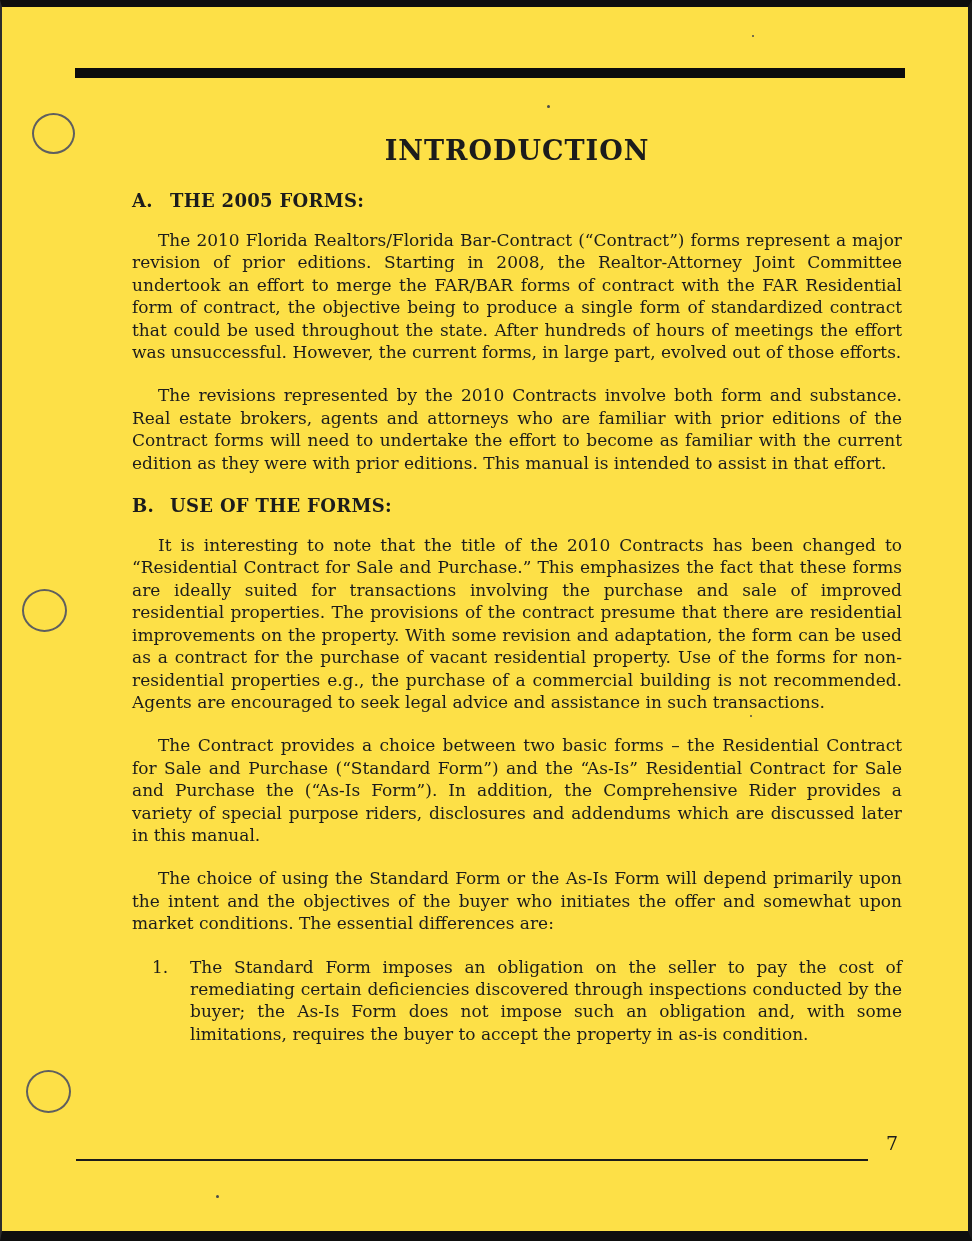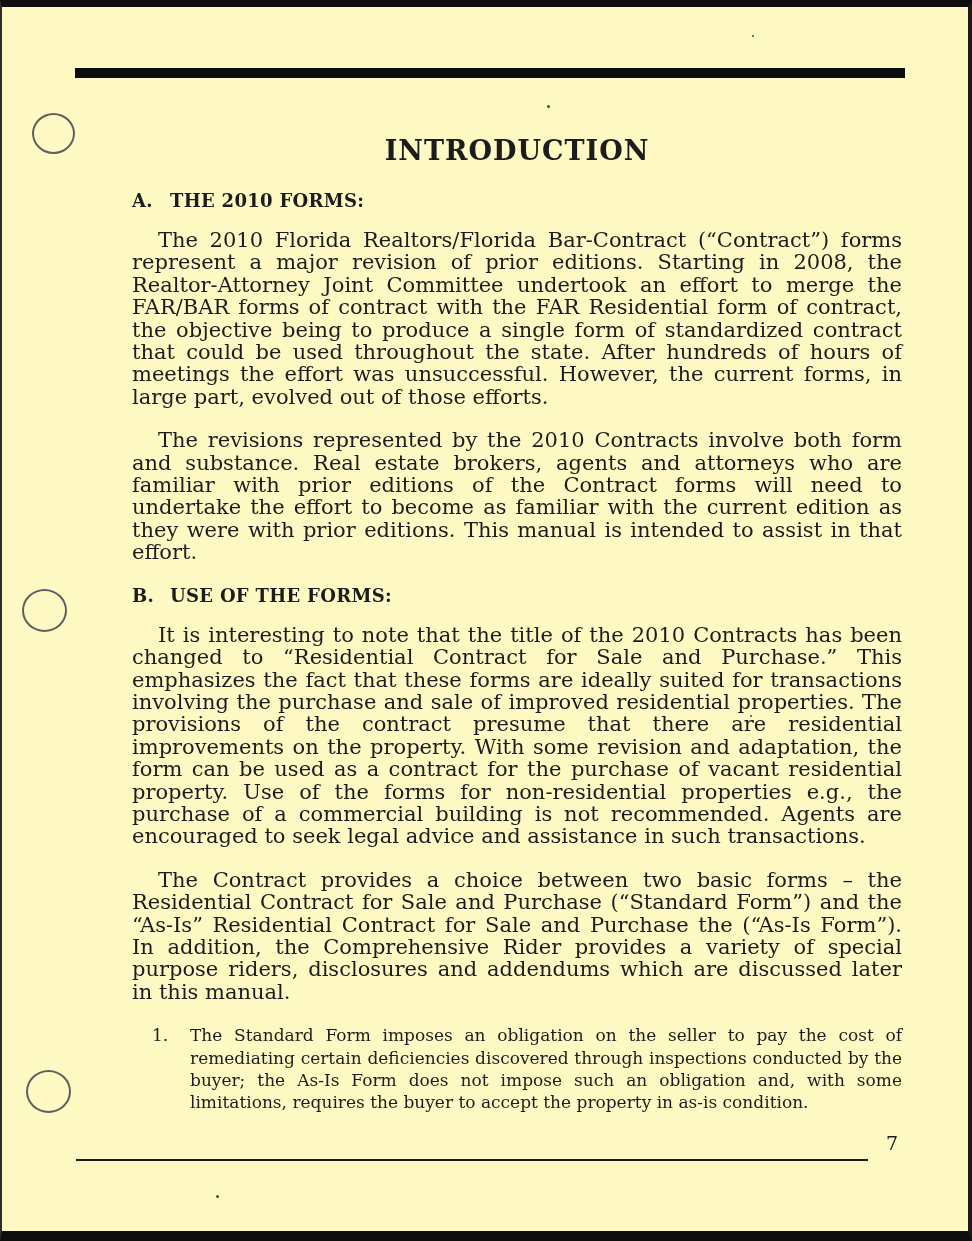--- a/index.html
+++ b/index.html
@@ -2,21 +2,21 @@
 <html><head>
 <meta charset="utf-8">
 <style>
   * { margin: 0; padding: 0; box-sizing: border-box; }
   html, body { background: #e8e8e4; }
   .scan {
     position: relative;
     width: 972px;
     height: 1241px;
     margin: 0 auto;
-    background: #fef9c3;
+    background: #fde047;
     overflow: hidden;
     font-family: "DejaVu Serif", "Liberation Serif", serif;
     color: #1c1c1c;
     border-top: 7px solid #0e0e0e;
     border-bottom: 10px solid #0e0e0e;
     border-left: 2px solid #2c2c2c;
     border-right: 4px solid #1a1a1a;
   }
   .rule-top {
     position: absolute;
@@ -63,21 +63,21 @@
     font-size: 18px;
     font-weight: bold;
     letter-spacing: 0.3px;
     margin: 8px 0 18px 0;
   }
   h2.sec-heading .lbl {
     display: inline-block;
     width: 38px;
   }
   p.body-para {
-    font-size: 21px;
+    font-size: 17px;
     line-height: 22.4px;
     text-align: justify;
     text-indent: 26px;
     margin: 0 0 21px 0;
   }
   .num-list { margin: 2px 0 0 20px; }
   .list-item {
     display: grid;
     grid-template-columns: 38px 1fr;
     font-size: 17px;
@@ -115,32 +115,33 @@
   <div class="speck s1"></div>
   <div class="speck s2"></div>
   <div class="speck s3"></div>
   <div class="speck s4"></div>
 
   <main class="content">
 
     <h1 class="doc-title">INTRODUCTION</h1>
 
     <section>
-      <h2 class="sec-heading"><span class="lbl">A.</span><span>THE 2010 FORMS:</span></h2>
+      <h2 class="sec-heading"><span class="lbl">A.</span><span>THE 2005 FORMS:</span></h2>
       <p class="body-para">The 2010 Florida Realtors/Florida Bar-Contract (“Contract”) forms represent a major revision of prior editions.  Starting in 2008, the Realtor-Attorney Joint Committee undertook an effort to merge the FAR/BAR forms of contract with the FAR Residential form of contract, the objective being to produce a single form of standardized contract that could be used throughout the state.  After hundreds of hours of meetings the effort was unsuccessful.  However, the current forms, in large part, evolved out of those efforts.</p>
       <p class="body-para">The revisions represented by the 2010 Contracts involve both form and substance.  Real estate brokers, agents and attorneys who are familiar with prior editions of the Contract forms will need to undertake the effort to become as familiar with the current edition as they were with prior editions.  This manual is intended to assist in that effort.</p>
     </section>
 
     <section>
       <h2 class="sec-heading"><span class="lbl">B.</span><span>USE OF THE FORMS:</span></h2>
       <p class="body-para">It is interesting to note that the title of the 2010 Contracts has been changed to “Residential Contract for Sale and Purchase.”  This emphasizes the fact that these forms are ideally suited for transactions involving the purchase and sale of improved residential properties.  The provisions of the contract presume that there are residential improvements on the property.  With some revision and adaptation, the form can be used as a contract for the purchase of vacant residential property.  Use of the forms for non-residential properties e.g., the purchase of a commercial building is not recommended.  Agents are encouraged to seek legal advice and assistance in such transactions.</p>
     </section>
 
     <section>
       <p class="body-para">The Contract provides a choice between two basic forms – the Residential Contract for Sale and Purchase (“Standard Form”) and the “As-Is” Residential Contract for Sale and Purchase the (“As-Is Form”).  In addition, the Comprehensive Rider provides a variety of special purpose riders, disclosures and addendums which are discussed later in this manual.</p>
+      <p class="body-para">The choice of using the Standard Form or the As-Is Form will depend primarily upon the intent and the objectives of the buyer who initiates the offer and somewhat upon market conditions.  The essential differences are:</p>
 
       <div class="num-list">
         <div class="list-item">
           <span class="num">1.</span>
           <span class="li-text">The Standard Form imposes an obligation on the seller to pay the cost of remediating certain deficiencies discovered through inspections conducted by the buyer; the As-Is Form does not impose such an obligation and, with some limitations, requires the buyer to accept the property in as-is condition.</span>
         </div>
       </div>
     </section>
 
   </main>

